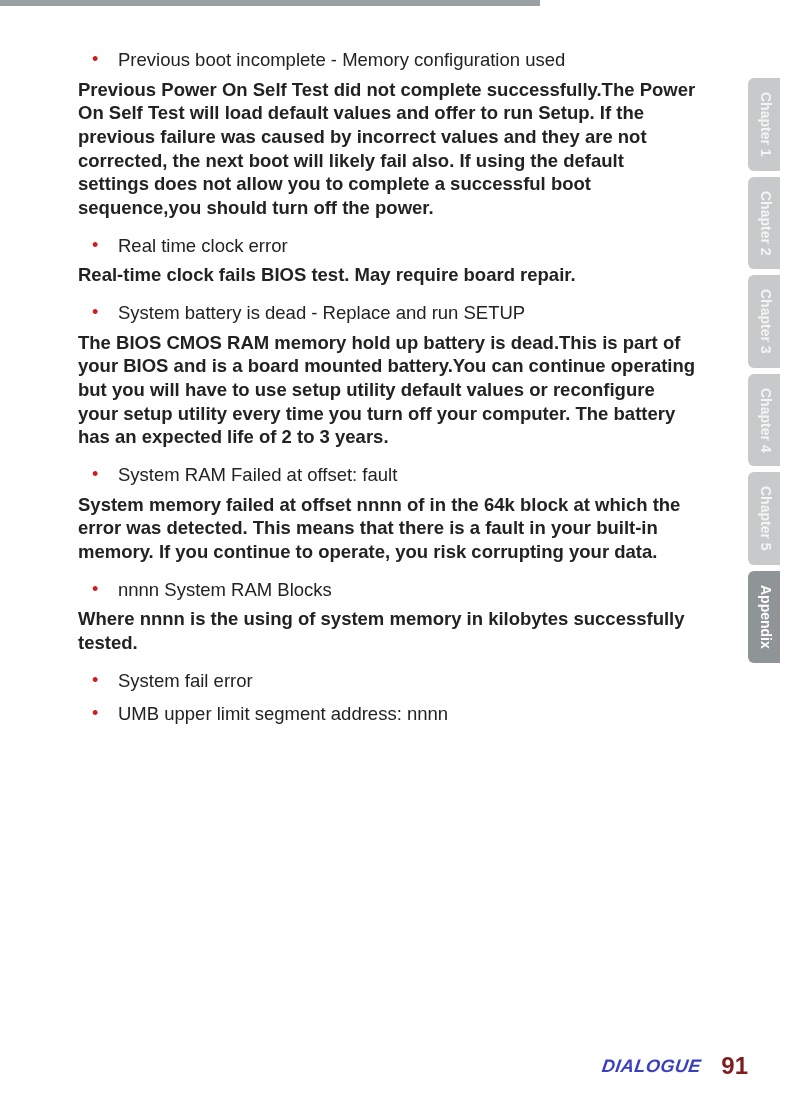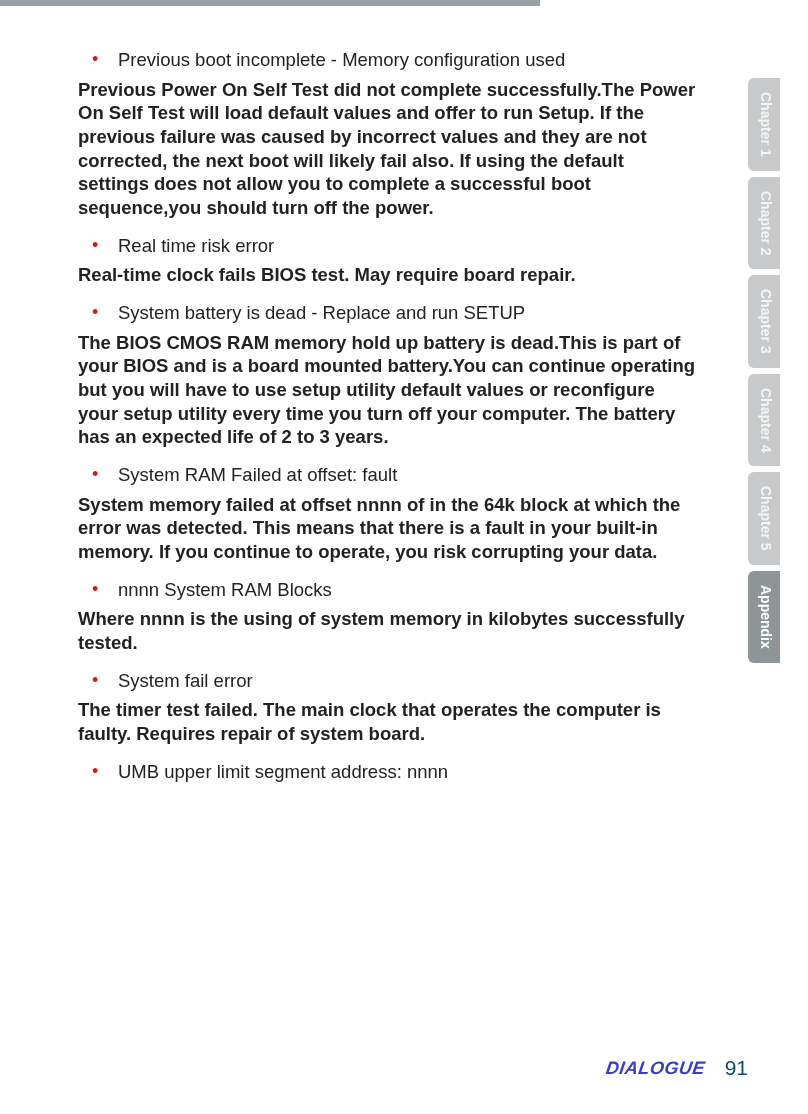--- a/index.html
+++ b/index.html
@@ -89,44 +89,44 @@
   .brand {
     font-family: "Arial Black", Arial, sans-serif;
     font-style: italic;
     font-weight: 900;
     font-size: 18px;
     color: #3a3fbf;
     letter-spacing: 0.5px;
     transform: skewX(-8deg);
   }
   .pagenum {
-    font-size: 21px;
-    font-weight: 400;
-    color: #0c4a6e;
+    font-size: 24px;
+    font-weight: 700;
+    color: #7f1d1d;
   }
 </style>
 </head>
 <body>
 
 <div class="topbar"></div>
 
 <div class="content">
 
   <div class="block">
     <div class="bullet-row">
       <div class="bullet">•</div>
       <div class="bullet-label">Previous boot incomplete - Memory configuration used</div>
     </div>
     <div class="para">Previous Power On Self Test did not complete successfully.The Power On Self Test will load default values and offer to run Setup. If the previous failure was caused by incorrect values and they are not corrected, the next boot will likely fail also. If using the default settings does not allow you to complete a successful boot sequence,you should turn off the power.</div>
   </div>
 
   <div class="block">
     <div class="bullet-row">
       <div class="bullet">•</div>
-      <div class="bullet-label">Real time risk error</div>
+      <div class="bullet-label">Real time clock error</div>
     </div>
     <div class="para">Real-time clock fails BIOS test. May require board repair.</div>
   </div>
 
   <div class="block">
     <div class="bullet-row">
       <div class="bullet">•</div>
       <div class="bullet-label">System battery is dead - Replace and run SETUP</div>
     </div>
     <div class="para">The BIOS CMOS RAM memory hold up battery is dead.This is part of your BIOS and is a board mounted battery.You can continue operating but you will have to use setup utility default values or reconfigure your setup utility every time you turn off your computer. The battery has an expected life of 2 to 3 years.</div>
@@ -146,21 +146,20 @@
       <div class="bullet-label">nnnn System RAM Blocks</div>
     </div>
     <div class="para">Where nnnn is the using of system memory in kilobytes successfully tested.</div>
   </div>
 
   <div class="block">
     <div class="bullet-row">
       <div class="bullet">•</div>
       <div class="bullet-label">System fail error</div>
     </div>
-    <div class="para">The timer test failed. The main clock that operates the computer is faulty. Requires repair of system board.</div>
   </div>
 
   <div class="block">
     <div class="bullet-row">
       <div class="bullet">•</div>
       <div class="bullet-label">UMB upper limit segment address: nnnn</div>
     </div>
   </div>
 
 </div>

